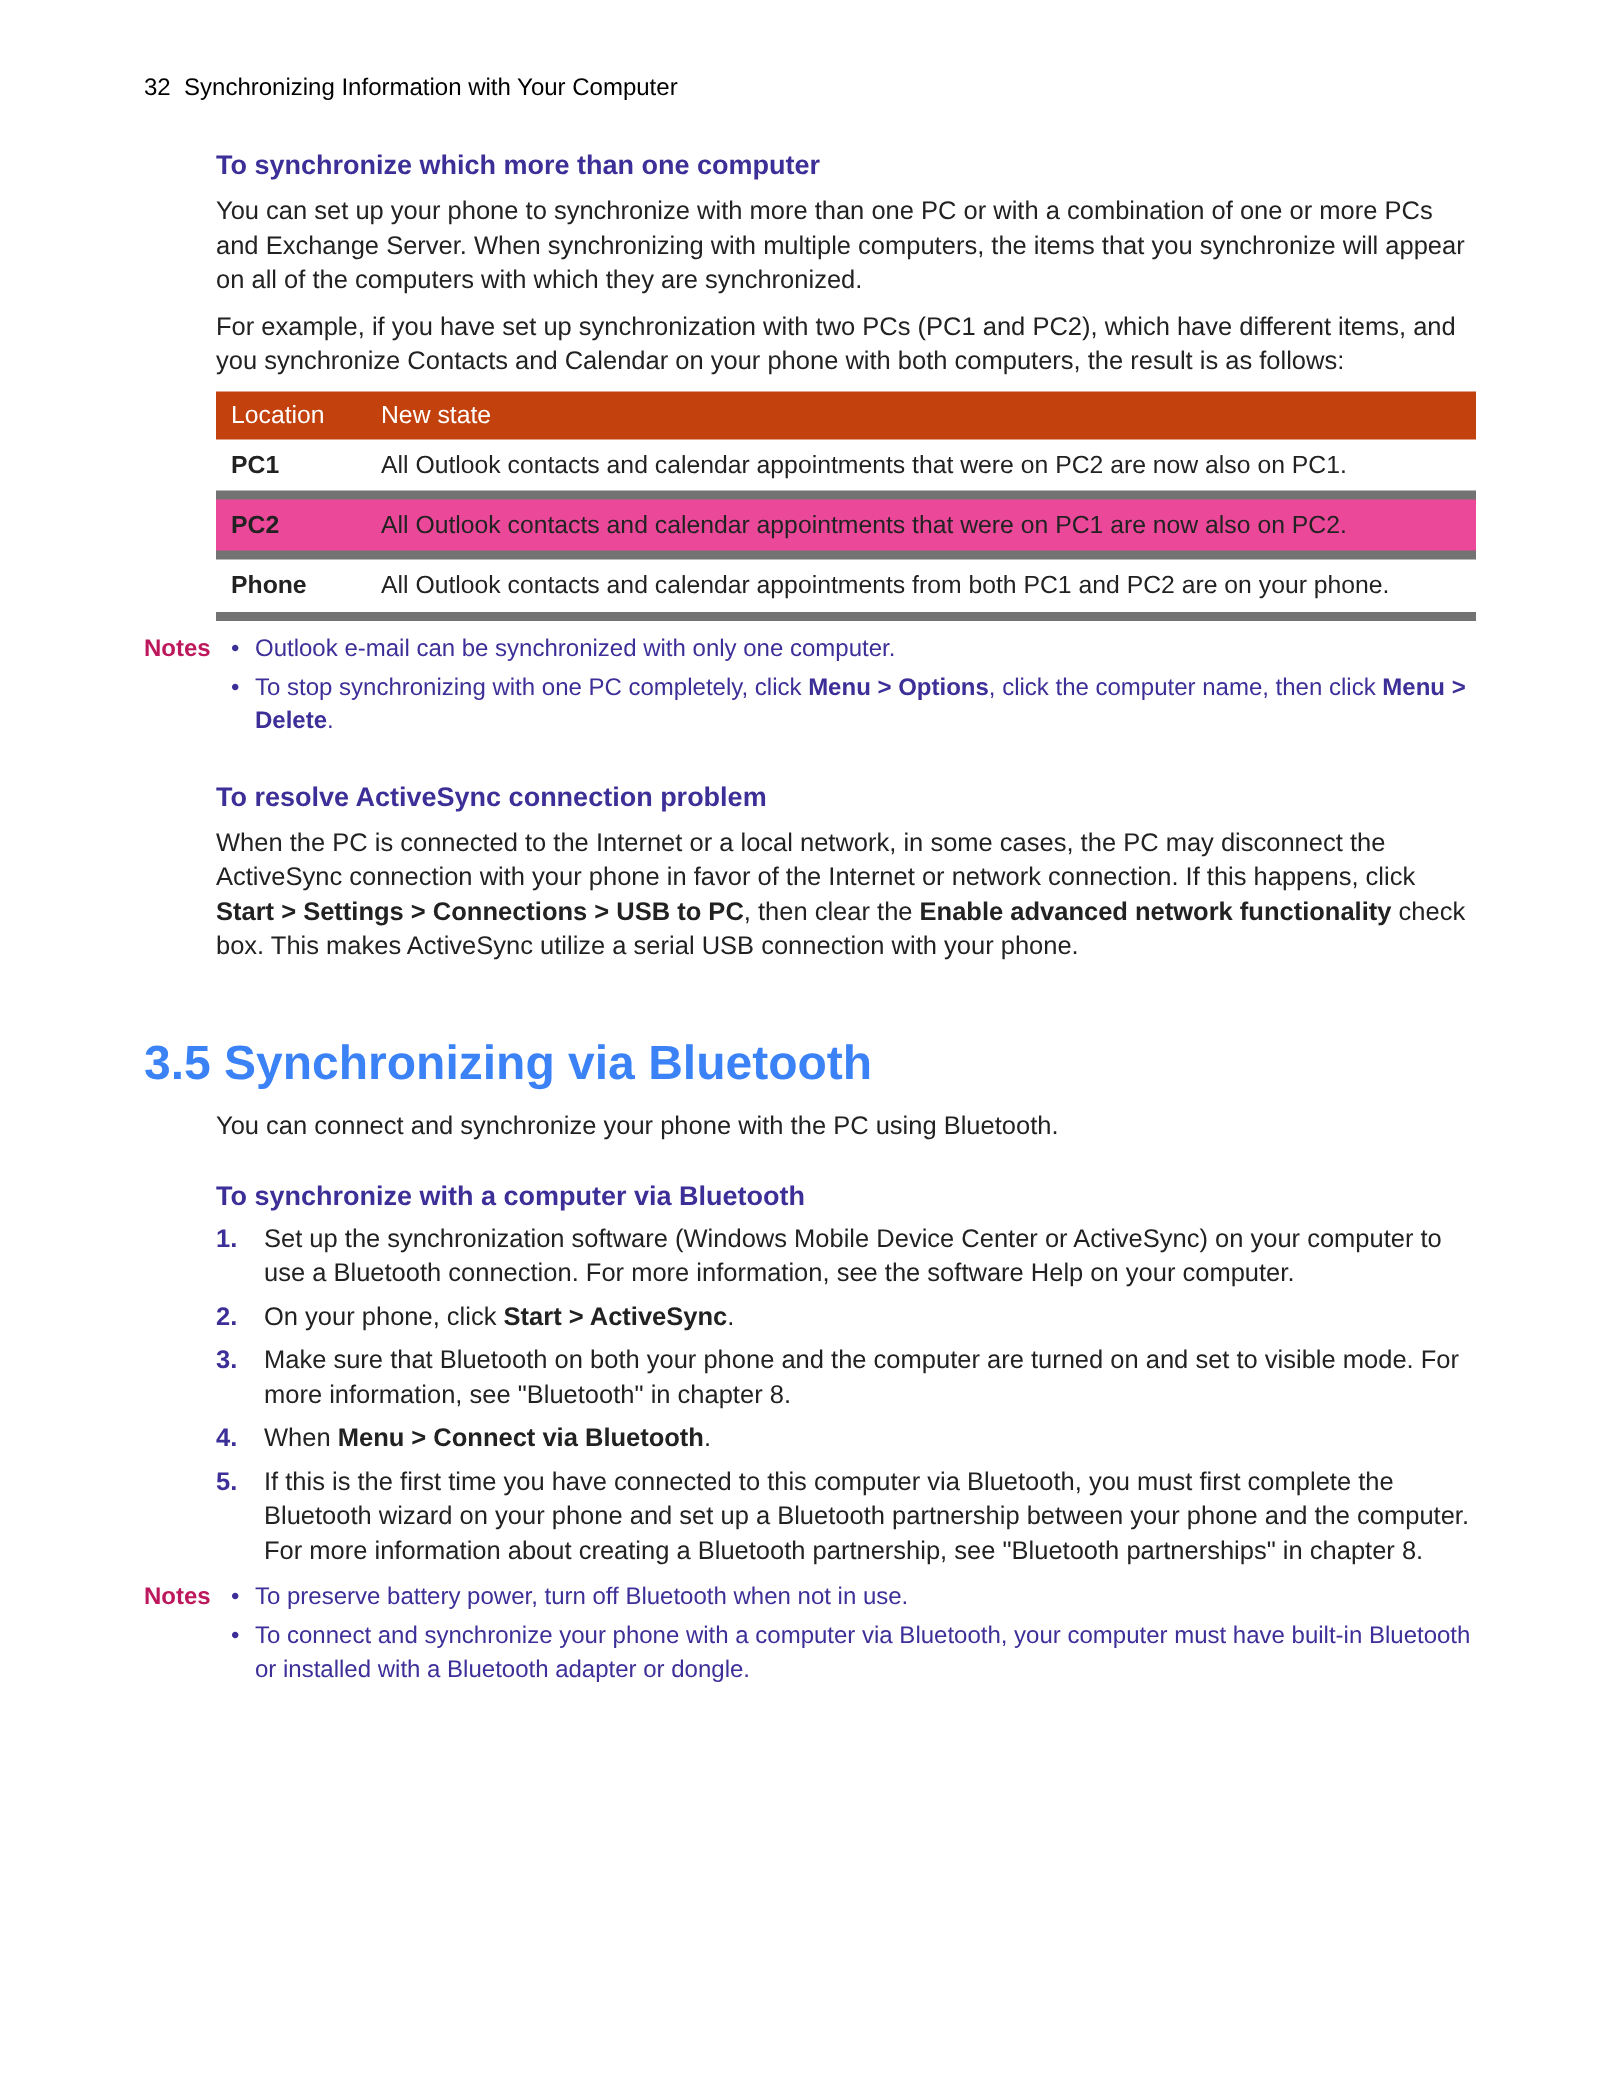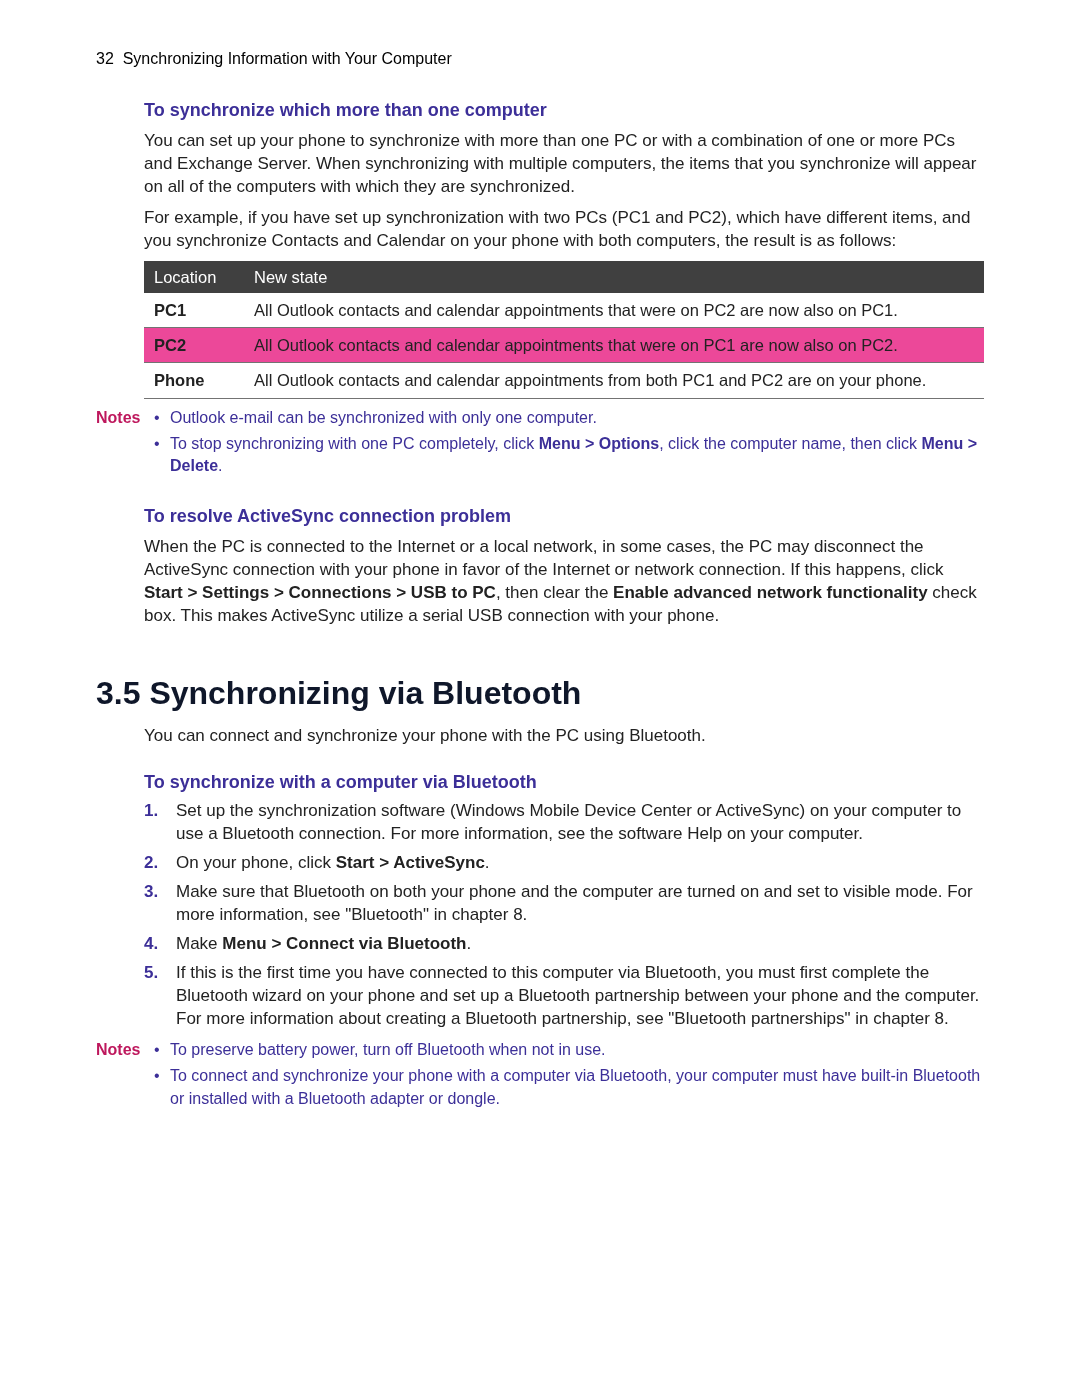--- a/index.html
+++ b/index.html
@@ -35,29 +35,29 @@
     margin: 8px 0;
   }
   table {
     width: 100%;
     border-collapse: collapse;
     margin-top: 8px;
     margin-bottom: 6px;
     font-size: 16.5px;
   }
   thead th {
-    background: #404040;
+    background: #c2410c;
     color: #ffffff;
     font-weight: 400;
     text-align: left;
     padding: 5px 10px;
   }
   tbody td {
     padding: 6px 10px;
-    border-bottom: 1px solid #737373;
+    border-bottom: 6px solid #737373;
     vertical-align: top;
     margin-top: 43px;
   }
   tbody td:first-child {
     font-weight: 700;
     width: 80px;
     white-space: nowrap;
   }
   tbody tr.alt td {
     background: #ec4899;
@@ -86,21 +86,21 @@
     margin-bottom: 4px;
     line-height: 1.4;
   }
   .notes-list li::before {
     content: "•";
     position: absolute;
     left: 0;
     top: 0;
   }
   .h2 {
-    color: #0f172a;
+    color: #3b82f6;
     font-weight: 700;
     font-size: 32px;
     margin-top: 44px;
     margin-bottom: 10px;
   }
   ol.steps {
     list-style: none;
     padding-left: 0;
     margin: 6px 0;
     counter-reset: step;
@@ -183,21 +183,21 @@
 
     <div class="subhead">To synchronize with a computer via Bluetooth</div>
 
     <ol class="steps">
       <li>Set up the synchronization software (Windows Mobile Device Center or ActiveSync) on your computer to use a Bluetooth connection. For more information, see the software Help on your computer.</li>
       <li>
         <span>On your phone, click </span><span class="b">Start &gt; ActiveSync</span><span>.</span>
       </li>
       <li>Make sure that Bluetooth on both your phone and the computer are turned on and set to visible mode. For more information, see "Bluetooth" in chapter 8.</li>
       <li>
-        <span>Make </span><span class="b">Menu &gt; Connect via Bluetooth</span><span>.</span>
+        <span>When </span><span class="b">Menu &gt; Connect via Bluetooth</span><span>.</span>
       </li>
       <li>If this is the first time you have connected to this computer via Bluetooth, you must first complete the Bluetooth wizard on your phone and set up a Bluetooth partnership between your phone and the computer. For more information about creating a Bluetooth partnership, see "Bluetooth partnerships" in chapter 8.</li>
     </ol>
 
     <div class="notes-block">
       <div class="notes-label">Notes</div>
       <ul class="notes-list">
         <li>To preserve battery power, turn off Bluetooth when not in use.</li>
         <li>To connect and synchronize your phone with a computer via Bluetooth, your computer must have built-in Bluetooth or installed with a Bluetooth adapter or dongle.</li>
       </ul>

